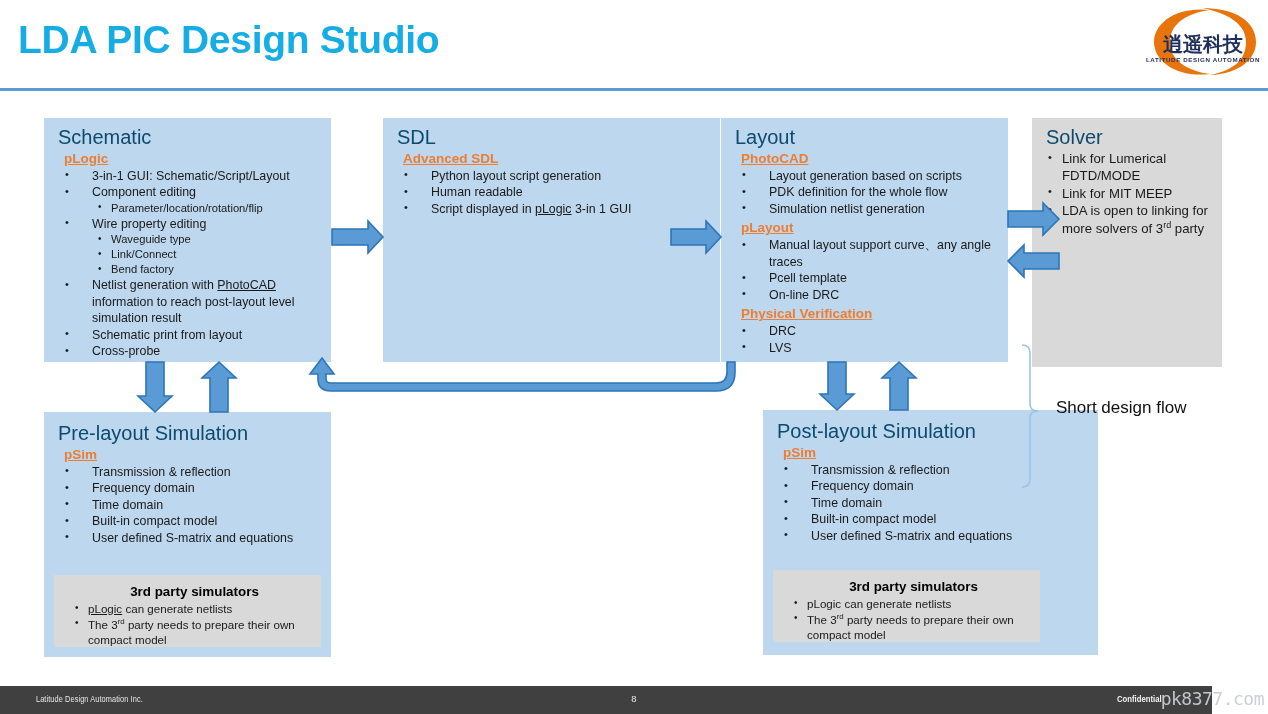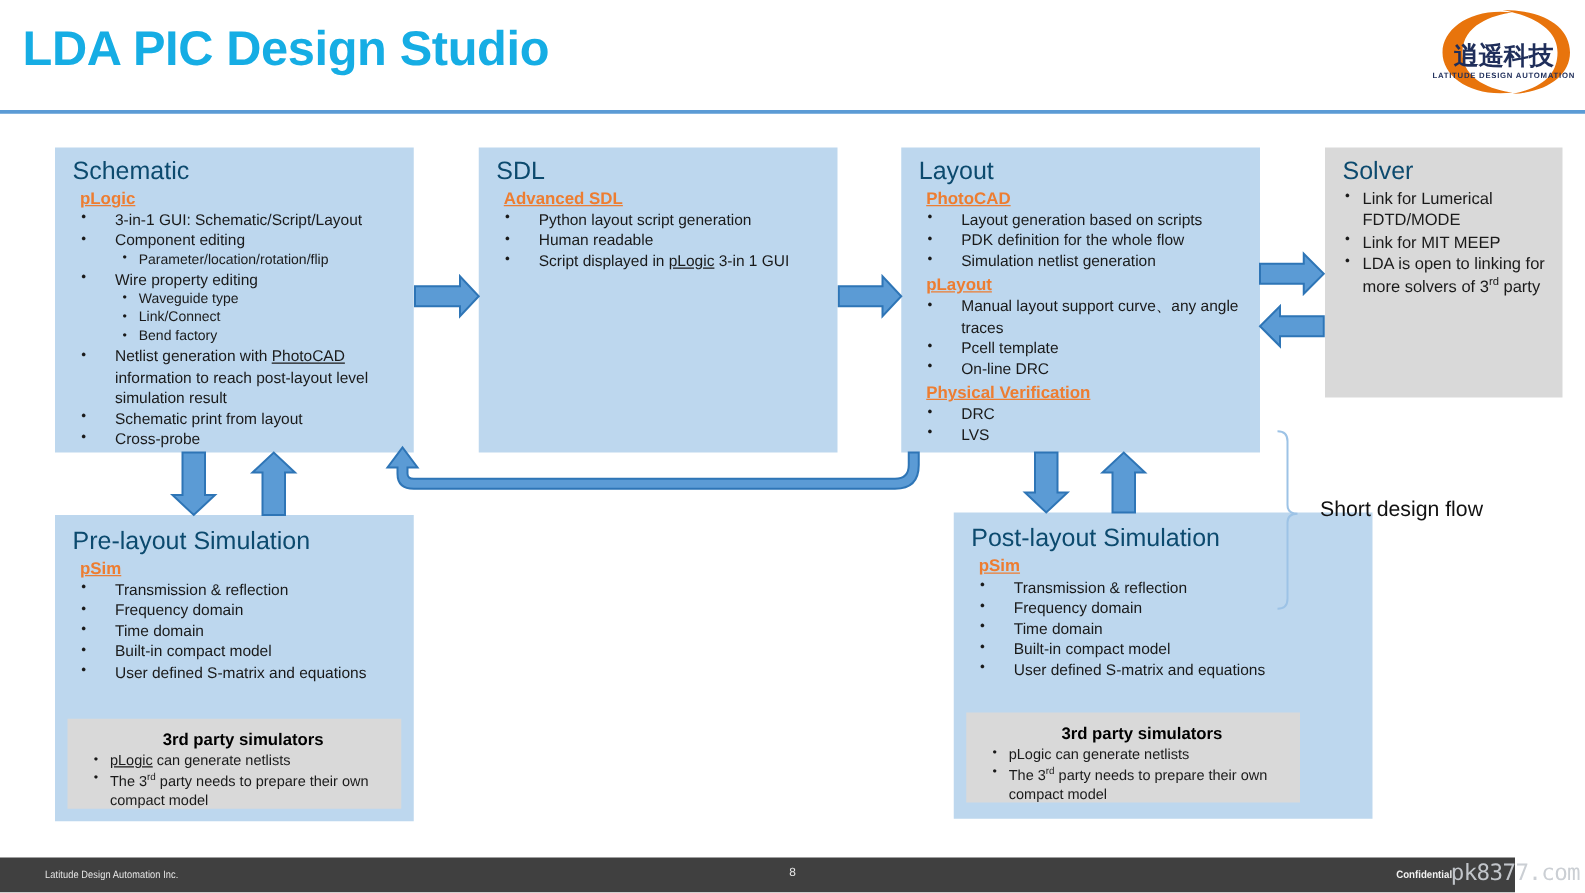--- a/index.html
+++ b/index.html
@@ -159,21 +159,21 @@
       <li>Link/Connect</li>
       <li>Bend factory</li>
     </ul>
     <ul class="bl">
       <li><span>Netlist generation with </span><span class="u">PhotoCAD</span><span> information to reach post-layout level simulation result</span></li>
       <li>Schematic print from layout</li>
       <li>Cross-probe</li>
     </ul>
   </div>
 
-  <div class="box blue" style="left:383px; top:118px; width:287px; height:244px;">
+  <div class="box blue" style="left:383px; top:118px; width:337px; height:244px;">
     <div class="box-title">SDL</div>
     <span class="sub-head">Advanced SDL</span>
     <ul class="bl">
       <li>Python layout script generation</li>
       <li>Human readable</li>
       <li><span>Script displayed in </span><span class="u">pLogic</span><span> 3-in 1 GUI</span></li>
     </ul>
   </div>
 
   <div class="box blue" style="left:721px; top:118px; width:287px; height:244px;">
@@ -193,21 +193,21 @@
       <li>On-line DRC</li>
     </ul>
 
     <span class="sub-head" style="margin-top:3px;">Physical Verification</span>
     <ul class="bl">
       <li>DRC</li>
       <li>LVS</li>
     </ul>
   </div>
 
-  <div class="box gray" style="left:1060px; top:118px; width:190px; height:200px;">
+  <div class="box gray" style="left:1032px; top:118px; width:190px; height:249px;">
     <div class="box-title">Solver</div>
     <ul class="bl solver">
       <li>Link for Lumerical FDTD/MODE</li>
       <li>Link for MIT MEEP</li>
       <li>LDA is open to linking for more solvers of 3<sup>rd</sup> party</li>
     </ul>
   </div>
 
   <div class="box blue" style="left:44px; top:412px; width:287px; height:245px;">
     <div class="box-title" style="padding-top:11px;">Pre-layout Simulation</div>

